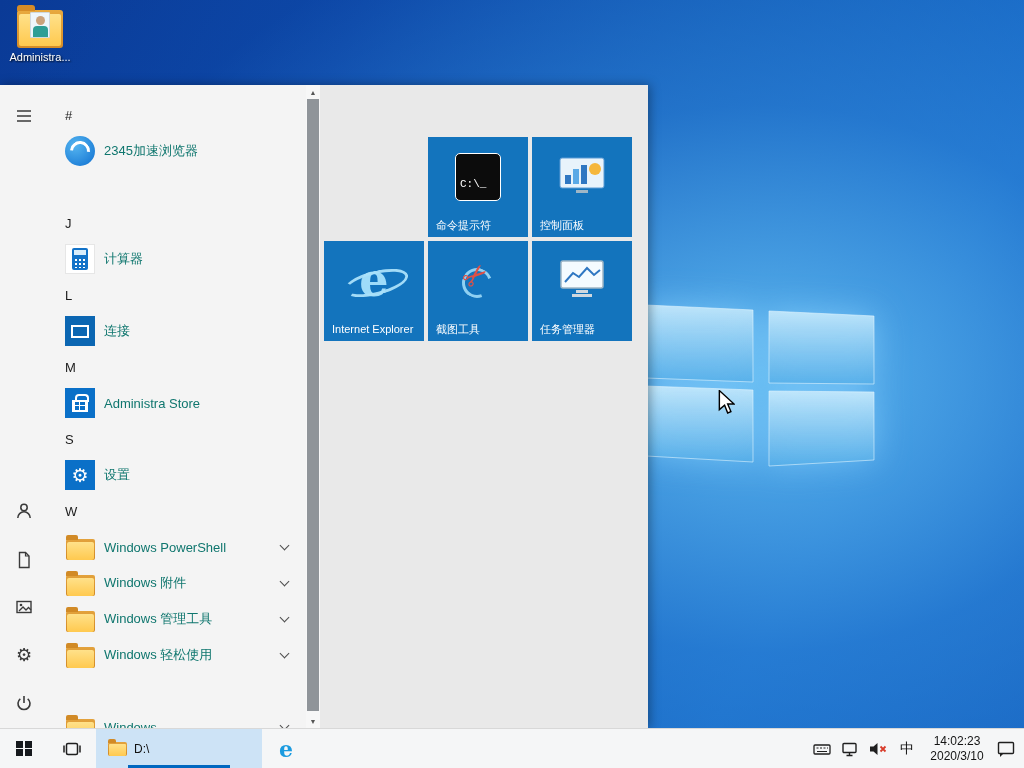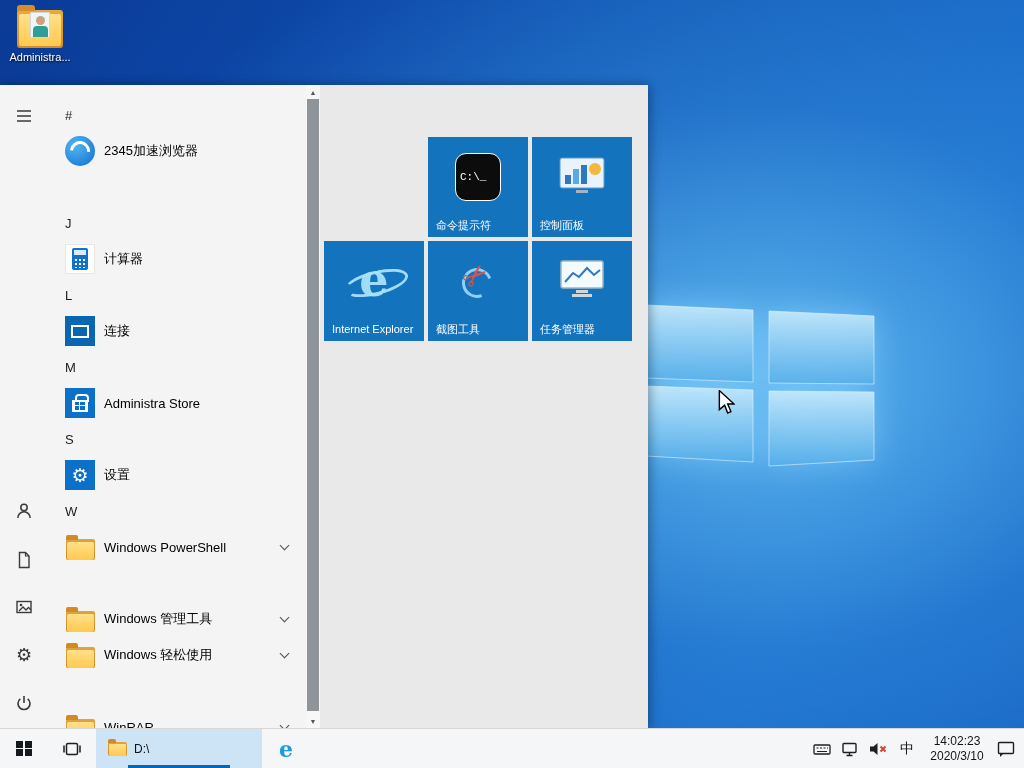--- a/index.html
+++ b/index.html
@@ -27,21 +27,21 @@
   .start-menu{position:absolute;left:0;top:85px;width:648px;height:643px;background:#f4f4f4;box-shadow:2px 0 10px rgba(0,0,0,.35);z-index:5}
   .rail{position:absolute;left:0;top:0;width:48px;height:100%}
   .rail-btn{position:absolute;left:0;width:48px;height:48px;background:transparent;border:none;display:flex;align-items:center;justify-content:center;cursor:pointer}
   .gear-glyph{font-size:18px;line-height:1;color:#3a3a3a;font-style:normal}
 
   .app-list{position:absolute;left:48px;top:0;width:258px;height:100%;overflow:hidden}
   .hdr{position:absolute;left:0;width:252px;height:36px;display:flex;align-items:center;cursor:pointer}
   .hdr span{margin-left:17px;font-size:13px;color:#1b1b1b}
   .row{position:absolute;left:0;width:256px;height:36px;display:flex;align-items:center;cursor:pointer}
   .ic{width:32px;height:32px;margin-left:16px;flex:none;display:flex;align-items:center;justify-content:center;position:relative}
-  .lbl{margin-left:8px;font-size:13px;color:#000000;white-space:nowrap}
+  .lbl{margin-left:8px;font-size:13px;color:#0f766e;white-space:nowrap}
   .chev{position:absolute;right:16px;top:13px;width:7px;height:7px;border-right:1.6px solid #4d4d4d;border-bottom:1.6px solid #4d4d4d;transform:rotate(45deg)}
 
   
   .ic-2345{width:30px;height:30px;border-radius:50%;background:radial-gradient(circle at 35% 32%,#55b5f0,#0e6fd0);position:relative}
   .ic-2345::after{content:"";position:absolute;left:5px;top:5px;width:14px;height:14px;border:3px solid #fff;border-left-color:transparent;border-bottom-color:transparent;border-radius:50%;transform:rotate(-40deg)}
   .ic-doctor{width:30px;height:30px;border-radius:6px;background:#fff;border:1px solid #e2e2e2;display:flex;align-items:center;justify-content:center}
   .ic-doctor i{width:20px;height:20px;border-radius:50%;background:#e84a32;position:relative;display:block}
   .ic-doctor i::before{content:"";position:absolute;left:8.5px;top:4px;width:3px;height:12px;background:#fff}
   .ic-doctor i::after{content:"";position:absolute;left:4px;top:8.5px;width:12px;height:3px;background:#fff}
   .ic-calc{width:30px;height:30px;background:#fff;border:1px solid #e6e6e6;display:flex;align-items:center;justify-content:center}
@@ -71,21 +71,21 @@
   
   .tiles{position:absolute;left:320px;top:0;width:328px;height:100%;background:#e9e9e9}
   .tile{position:absolute;width:100px;height:100px;background:#1374bd;cursor:pointer}
   .tlabel{position:absolute;left:8px;bottom:5px;right:6px;font-size:11px;line-height:13px;color:#fff}
   .ticon{position:absolute;left:50%;top:40px;transform:translate(-50%,-50%)}
 
   .folder-lg{position:relative;display:block;width:52px;height:38px;background:linear-gradient(#e3a23c,#d18a26);border-radius:3px;margin-top:7px}
   .folder-lg::before{content:"";position:absolute;top:-6px;left:0;width:22px;height:7px;background:#d18a26;border-radius:3px 3px 0 0}
   .folder-lg::after{content:"";position:absolute;left:2px;top:5px;width:48px;height:33px;background:linear-gradient(#ffe18a,#ffc94f);border-radius:2px}
 
-  .cmd-box{display:block;width:46px;height:48px;background:#0c0c0c;border:1px solid #fff;border-radius:11px;padding:12px 4px;text-align:left}
+  .cmd-box{display:block;width:46px;height:48px;background:#0c0c0c;border:1px solid #fff;border-radius:5px;padding:19px 4px;text-align:left}
   .cmd-box i{font-style:normal;font-family:"Liberation Mono","DejaVu Sans Mono",monospace;font-size:11px;color:#fff}
 
   .ie-big{position:relative;display:block;width:56px;height:52px}
   .ie-big i{position:absolute;left:50%;top:50%;transform:translate(-50%,-52%);font-style:normal;font-size:46px;line-height:1;color:#9fdcf9;font-weight:bold;font-family:"DejaVu Serif","Liberation Serif",serif}
   .ie-big::after{content:"";position:absolute;left:-3px;top:16px;width:60px;height:18px;border:3px solid rgba(170,225,250,.95);border-left-color:transparent;border-radius:50%;transform:rotate(-14deg)}
 
   .snip-wrap{position:relative;display:block;width:44px;height:42px}
   .snip-ring{position:absolute;left:6px;top:8px;width:30px;height:30px;border:3px solid #8fd0f2;border-right-color:transparent;border-radius:50%;transform:rotate(25deg)}
   .snip-sc{position:absolute;left:7px;top:1px;font-size:30px;line-height:1;color:#e05046;transform:rotate(-40deg);font-style:normal}
 
@@ -243,39 +243,46 @@
           <span>W</span>
         </div>
 
       <div class="row" style="top:444px">
         <span class="ic">
             <span class="ic-folder"></span>
           </span>
         <span class="lbl">Windows PowerShell</span>
         <span class="chev"></span>
       </div>
+      <div class="row" style="top:480px">
+        <span class="ic">
+            <span class="ic-folder"></span>
+          </span>
+        <span class="lbl">Windows 附件</span>
+        <span class="chev"></span>
+      </div>
       <div class="row" style="top:516px">
         <span class="ic">
             <span class="ic-folder"></span>
           </span>
         <span class="lbl">Windows 管理工具</span>
         <span class="chev"></span>
       </div>
       <div class="row" style="top:552px">
         <span class="ic">
             <span class="ic-folder"></span>
           </span>
         <span class="lbl">Windows 轻松使用</span>
         <span class="chev"></span>
       </div>
       <div class="row" style="top:624px">
         <span class="ic">
             <span class="ic-folder"></span>
           </span>
-        <span class="lbl">WinRAR</span>
+        <span class="lbl">Windows</span>
         <span class="chev"></span>
       </div>
     </div>
 
     <div class="scrollbar">
       <div class="sb-arrow up">▲</div>
       <div class="sb-thumb"></div>
       <div class="sb-arrow down">▼</div>
     </div>
 

